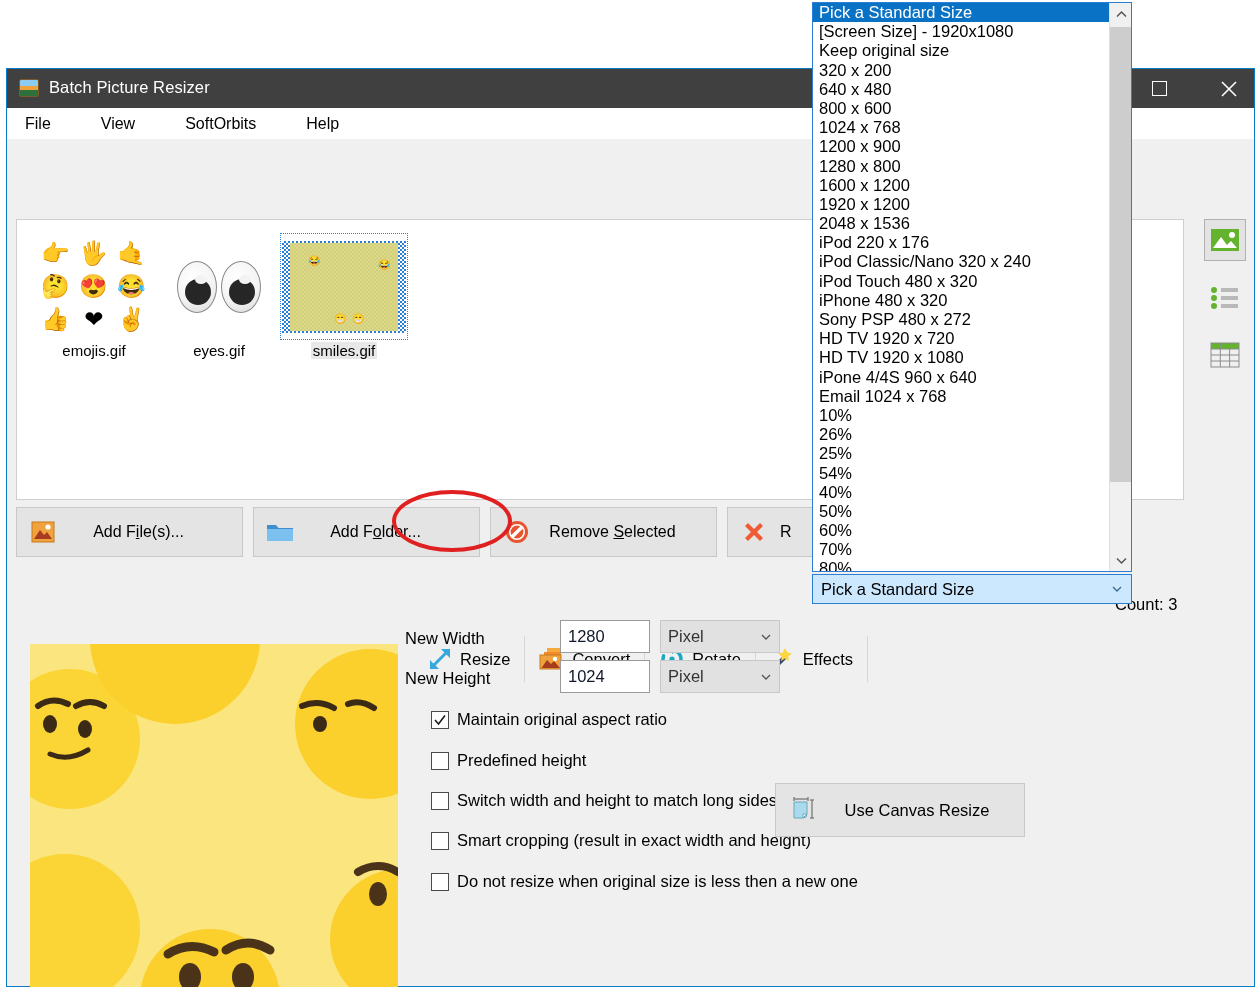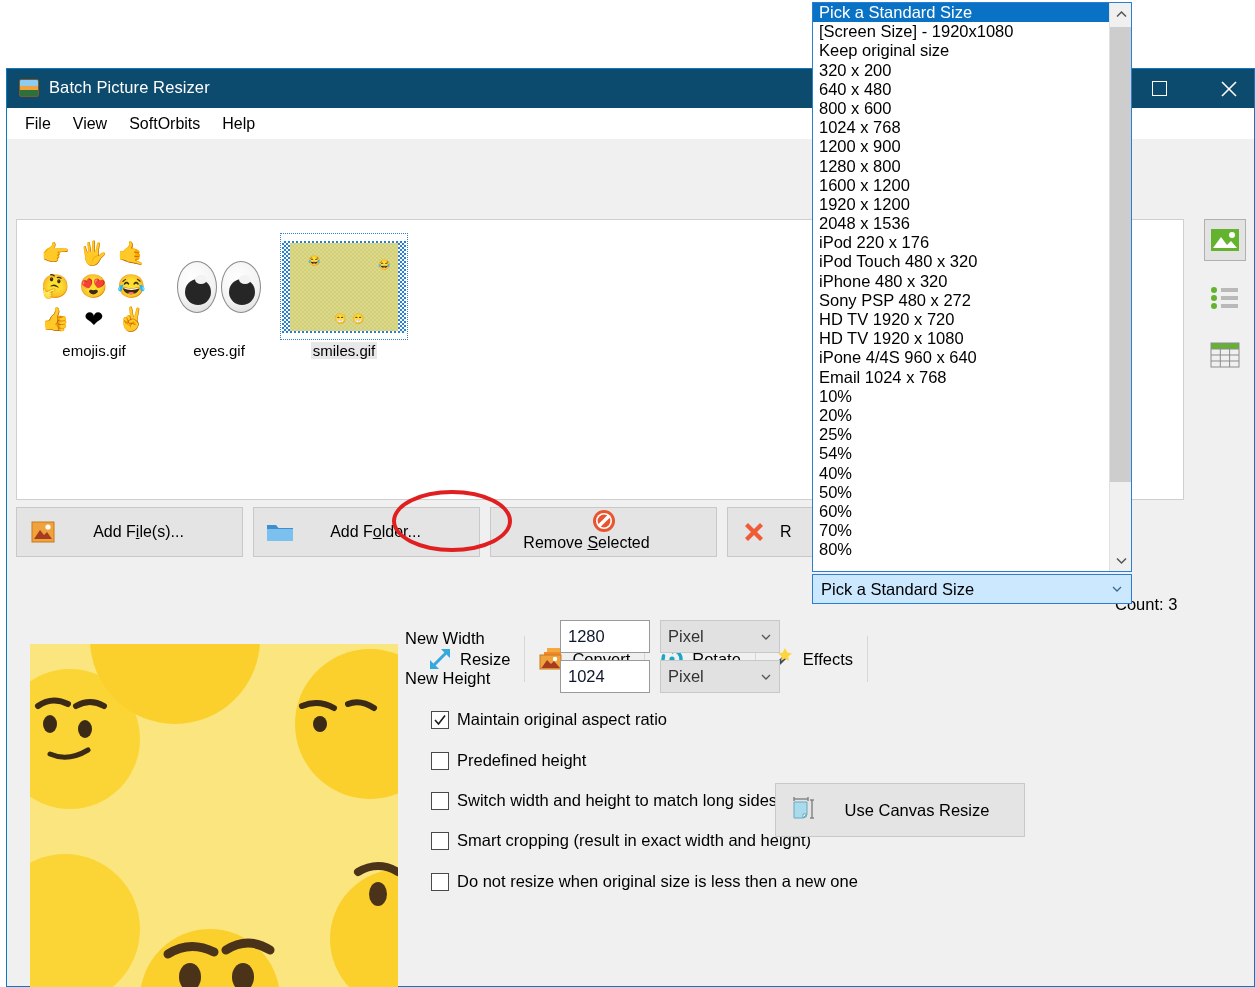--- a/index.html
+++ b/index.html
@@ -12,21 +12,21 @@
   }
   #root { position: relative; width: 1255px; height: 987px; background: #ffffff; }
 
   
   #app-window {
     position: absolute; left: 6px; top: 68px; width: 1249px; height: 919px;
     border: 1px solid #0b7ac4; background: #f0f0f0;
   }
   #titlebar {
     position: absolute; left: 0; top: 0; width: 1247px; height: 39px;
-    background: #0c4a6e; color: #ffffff;
+    background: #404040; color: #ffffff;
   }
   #titlebar .tb-icon {
     position: absolute; left: 12px; top: 10px; width: 20px; height: 18px;
     border: 1px solid #7a5a2a; border-radius: 2px; overflow: hidden;
     background: linear-gradient(#8ecbf0 0 38%, #f0a33c 38% 62%, #2f6f3a 62% 100%);
   }
   #titlebar .tb-title {
     position: absolute; left: 42px; top: 9px; font-size: 16.5px;
     letter-spacing: .1px; color: #fff;
   }
@@ -38,21 +38,21 @@
   .winbtn.min { left: 1059px; }
   .winbtn.max { left: 1129px; }
   .winbtn.close { left: 1199px; }
   .sq { width: 15px; height: 15px; border: 1.6px solid #fff; }
   .dash { width: 15px; height: 0; border-top: 1.6px solid #fff; }
   .xsvg { width: 20px; height: 20px; }
 
   
   #menubar {
     position: absolute; left: 0; top: 39px; width: 1247px; height: 31px;
-    background: #ffffff; display: flex; align-items: center;
+    background: #ffffff; display: flex; align-items: center; gap: 28px;
   }
   .menuitem {
     font-size: 16px; color: #000; padding: 2px 10px; margin-left: 2px;
     line-height: 20px;
   }
   .menuitem:first-child { margin-left: 8px; }
 
   
   #appbody {
     position: absolute; left: 0; top: 70px; width: 1247px; height: 847px;
@@ -338,21 +338,21 @@
       <div class="actbtn" style="left:246px; top:368px; width:227px;">
         <div class="ico">
           <svg width="28" height="22" viewBox="0 0 28 22">
             <path d="M1 4 h9 l2.5 3 H27 v13 H1 Z" fill="#3f8fd0"></path>
             <path d="M1 8 h26 v12 H1 Z" fill="#7cc0ef"></path>
           </svg>
         </div>
         <div class="lbl">Add F<u>o</u>lder...</div>
       </div>
 
-      <div class="actbtn" style="left:483px; top:368px; width:227px;flex-direction:column;">
+      <div class="actbtn" style="left:483px; top:368px; width:227px;">
         <div class="ico">
           <svg width="26" height="26" viewBox="0 0 26 26">
             <circle cx="13" cy="13" r="11" fill="#e8542f"></circle>
             <circle cx="13" cy="13" r="8" fill="#ffffff"></circle>
             <circle cx="13" cy="13" r="6.4" fill="#e8542f"></circle>
             <rect x="5.5" y="11.3" width="15" height="3.4" transform="rotate(-45 13 13)" fill="#ffffff"></rect>
           </svg>
         </div>
         <div class="lbl">Remove <u>S</u>elected</div>
       </div>
@@ -512,29 +512,30 @@
         <div class="dd-item">320 x 200</div>
         <div class="dd-item">640 x 480</div>
         <div class="dd-item">800 x 600</div>
         <div class="dd-item">1024 x 768</div>
         <div class="dd-item">1200 x 900</div>
         <div class="dd-item">1280 x 800</div>
         <div class="dd-item">1600 x 1200</div>
         <div class="dd-item">1920 x 1200</div>
         <div class="dd-item">2048 x 1536</div>
         <div class="dd-item">iPod 220 x 176</div>
+        <div class="dd-item">iPod Classic/Nano 320 x 240</div>
         <div class="dd-item">iPod Touch 480 x 320</div>
         <div class="dd-item">iPhone 480 x 320</div>
         <div class="dd-item">Sony PSP 480 x 272</div>
         <div class="dd-item">HD TV 1920 x 720</div>
         <div class="dd-item">HD TV 1920 x 1080</div>
         <div class="dd-item">iPone 4/4S 960 x 640</div>
         <div class="dd-item">Email 1024 x 768</div>
         <div class="dd-item">10%</div>
-        <div class="dd-item">20%</div>
+        <div class="dd-item">26%</div>
         <div class="dd-item">25%</div>
         <div class="dd-item">54%</div>
         <div class="dd-item">40%</div>
         <div class="dd-item">50%</div>
         <div class="dd-item">60%</div>
         <div class="dd-item">70%</div>
         <div class="dd-item">80%</div>
       </div>
     <div id="dd-scroll">
       <div class="sb-arrow" style="top:0;">

